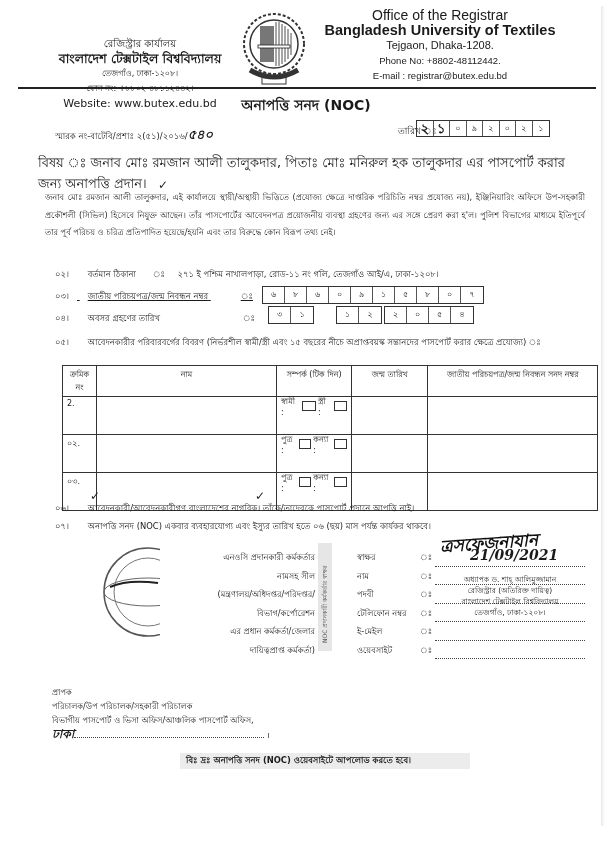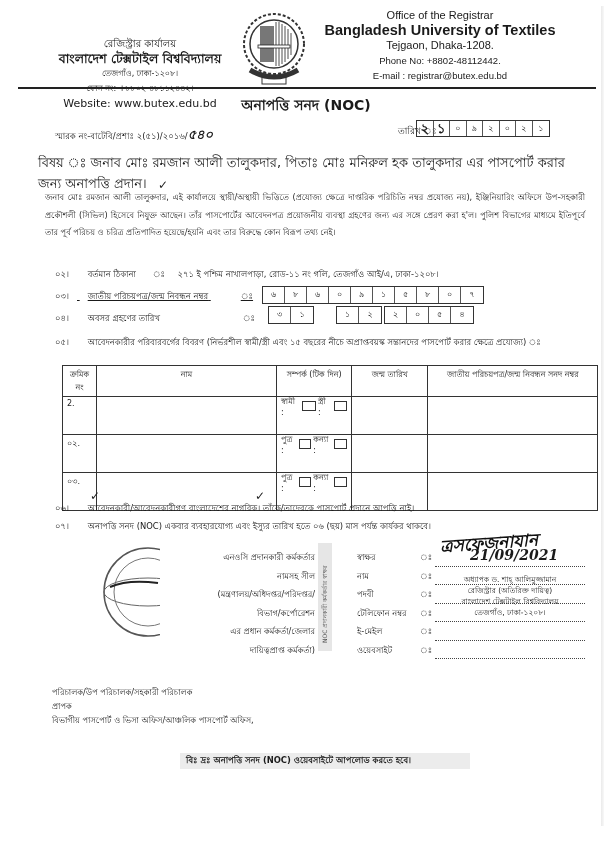--- a/index.html
+++ b/index.html
@@ -7,21 +7,21 @@
   body { position: relative; font-family: "DejaVu Sans", sans-serif; color: #1a1a1a; }
   .abs { position: absolute; }
 
   
   .hdr-bn { left: 40px; top: 8px; width: 200px; text-align: center; line-height: 15px; margin-top: 28px; }
   .hdr-bn .l1 { font-size: 10px; }
   .hdr-bn .l2 { font-size: 12.5px; font-weight: bold; }
   .hdr-bn .l3, .hdr-bn .l4 { font-size: 8px; }
   .hdr-bn .l5 { font-size: 11px; }
   .hdr-en { left: 320px; top: 8px; width: 240px; text-align: center; font-family: "Liberation Sans", sans-serif; line-height: 15px; }
-  .hdr-en .l1 { font-size: 11px; }
+  .hdr-en .l1 { font-size: 14px; }
   .hdr-en .l2 { font-size: 14.5px; font-weight: bold; }
   .hdr-en .l3 { font-size: 11px; }
   .hdr-en .l4, .hdr-en .l5 { font-size: 9.5px; }
   .logo { left: 240px; top: 12px; width: 68px; height: 76px; }
   .hdr-rule { left: 18px; top: 87px; width: 578px; height: 2px; background: #222; }
 
   .title { left: 0; top: 94px; width: 612px; text-align: center; font-size: 14px; font-weight: bold; }
   .memo { left: 55px; top: 125px; font-size: 8.5px; }
   .memo .hand { font-family: "DejaVu Serif", serif; font-style: italic; font-size: 13px; font-weight: bold; }
   .date-lbl { left: 398px; top: 124px; font-size: 9px; }
@@ -292,18 +292,19 @@
 <div class="abs signature">ত্রসফেজনাযান</div>
 <div class="abs sig-date">21/09/2021</div>
 <div class="abs seal-text" id="seal-text">
     <div>অধ্যাপক ড. শাহ্ আলিমুজ্জামান</div>
     <div>রেজিস্ট্রার (অতিরিক্ত দায়িত্ব)</div>
     <div>বাংলাদেশ টেক্সটাইল বিশ্ববিদ্যালয়</div>
     <div>তেজগাঁও, ঢাকা-১২০৮।</div>
   </div>
 
 <div class="abs recipient">
+  <div>প্রাপক</div>
   <div>পরিচালক/উপ পরিচালক/সহকারী পরিচালক</div>
-  <div>প্রাপক</div>
   <div>বিভাগীয় পাসপোর্ট ও ভিসা অফিস/আঞ্চলিক পাসপোর্ট অফিস,</div>
+  <div><span class="hand">ঢাকা</span><span class="rec-dots"></span> ।</div>
 </div>
 
 <div class="abs note">বিঃ দ্রঃ অনাপত্তি সনদ (NOC) ওয়েবসাইটে আপলোড করতে হবে।</div>
 
 </body></html>

